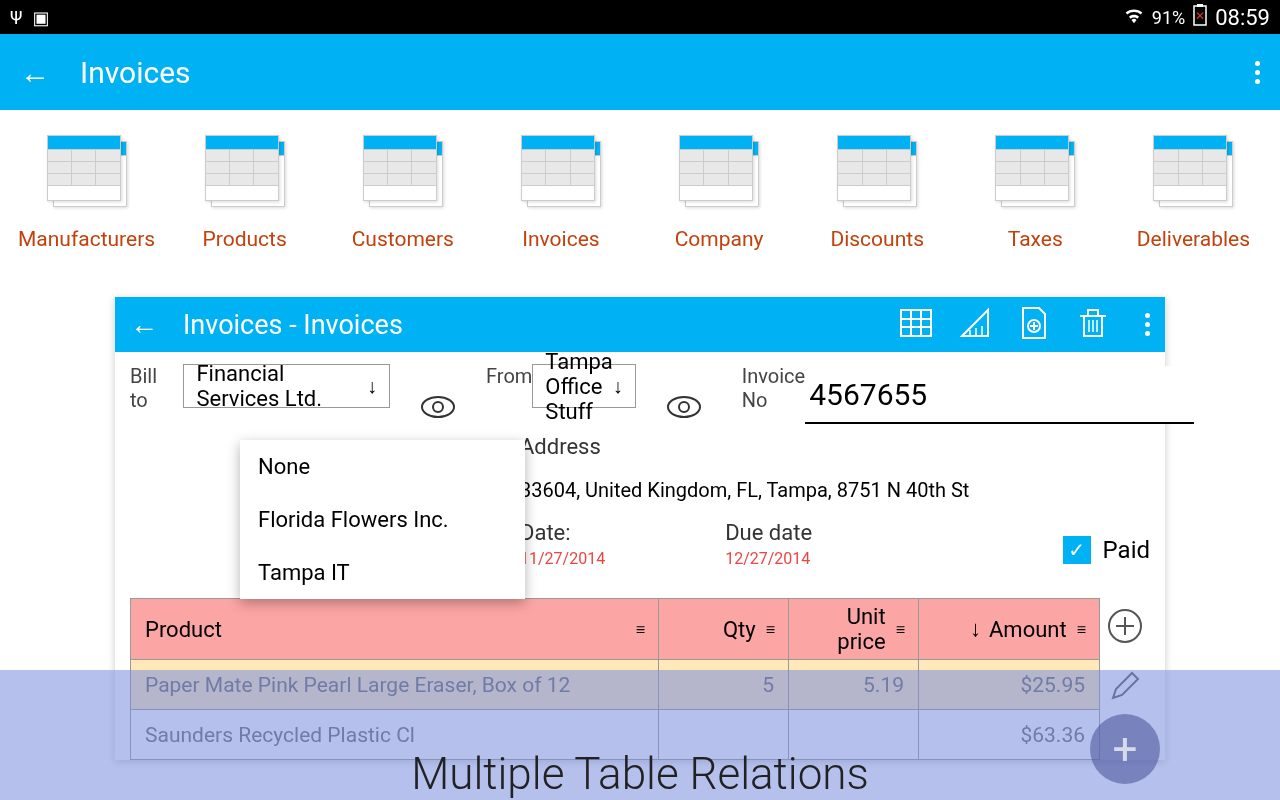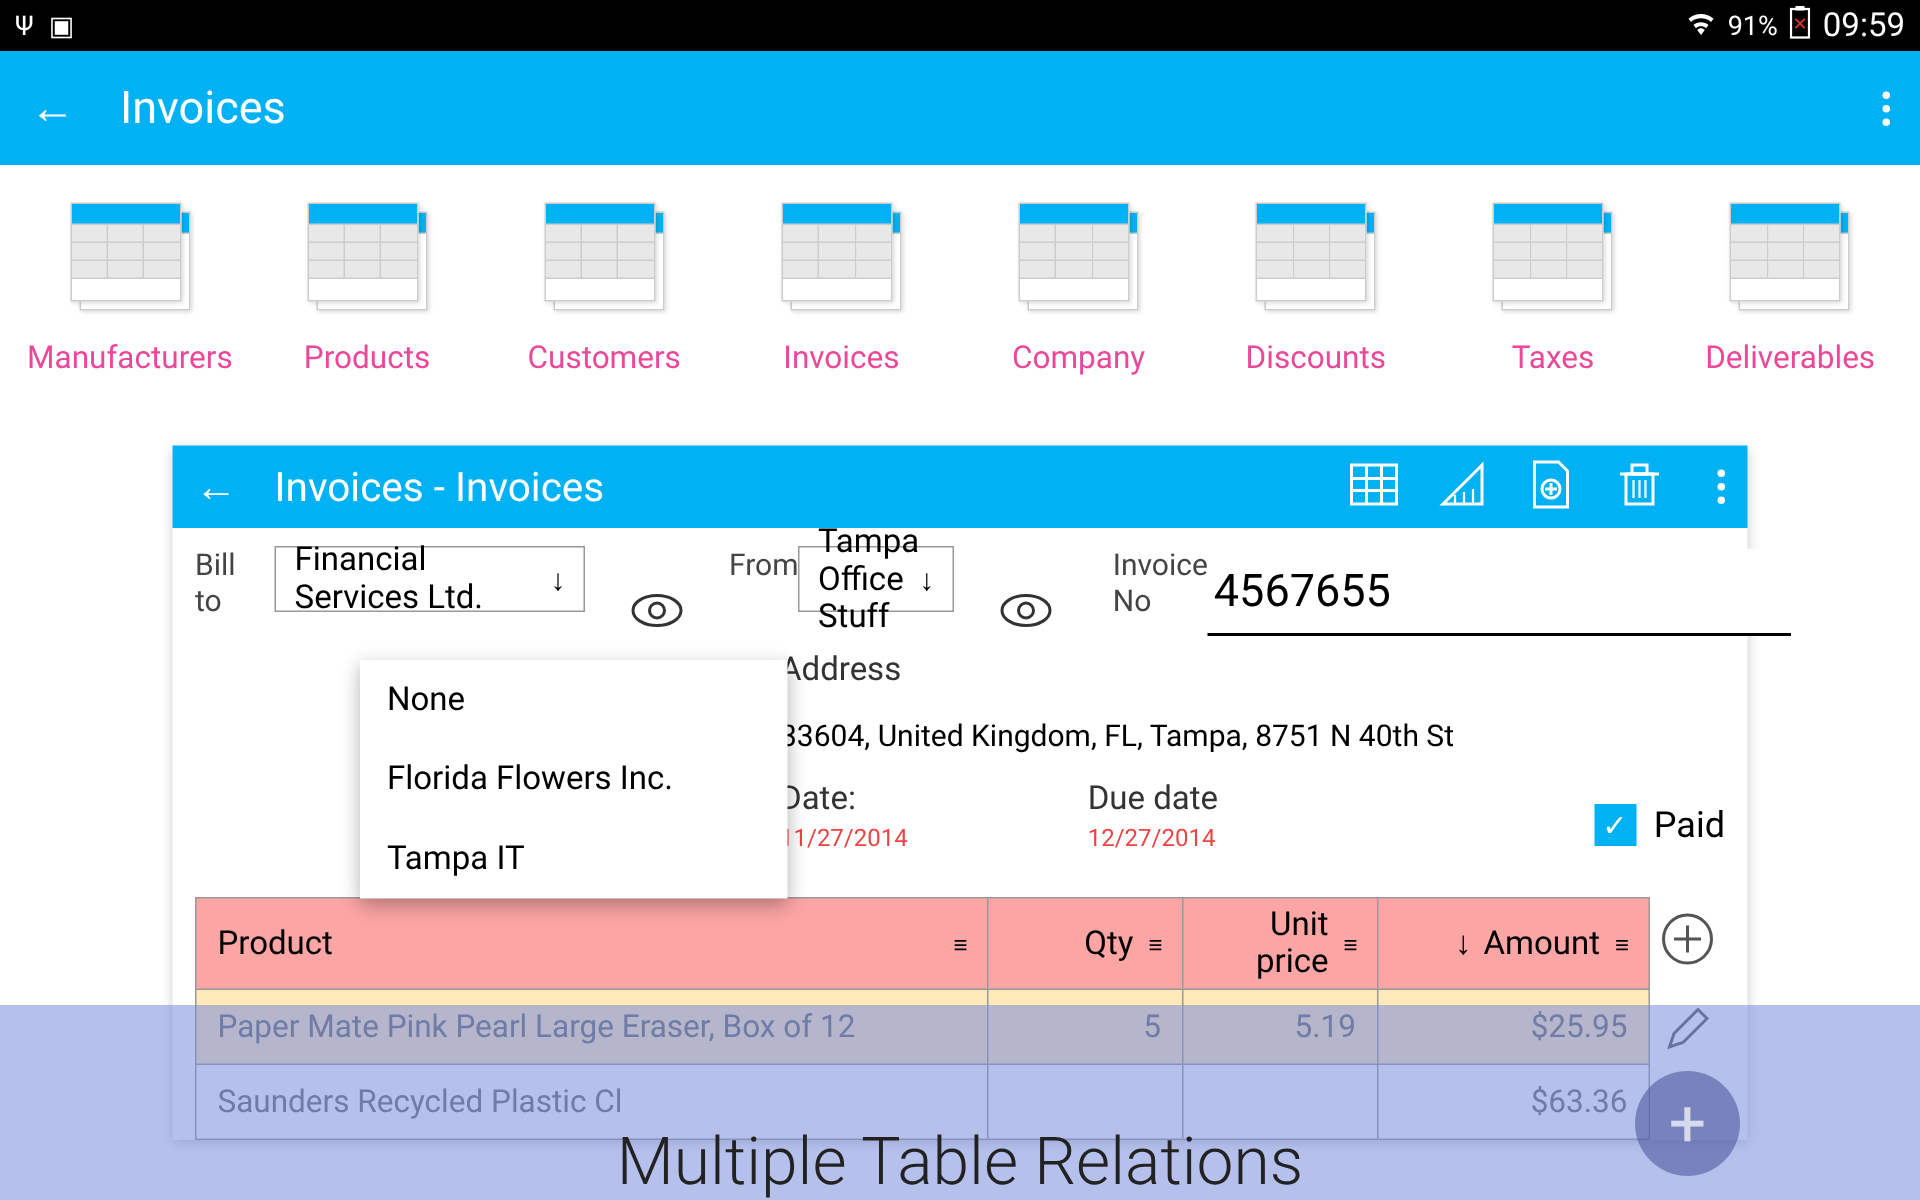--- a/index.html
+++ b/index.html
@@ -15,21 +15,21 @@
 .categories{display:flex;justify-content:space-between;padding:25px 10px 20px;gap:5px}
 .cat-item{display:flex;flex-direction:column;align-items:center;cursor:pointer;flex:1}
 .cat-icon{width:80px;height:72px;margin-bottom:20px;position:relative}
 .cat-icon .card{position:absolute;width:74px;height:66px;background:#fff;border:1px solid #ccc;box-shadow:1px 1px 3px rgba(0,0,0,.15)}
 .cat-icon .card1{top:6px;left:6px}
 .cat-icon .card0{top:0;left:0}
 .cat-icon .hdr{height:14px;background:#00B2F3;border-bottom:1px solid #ccc}
 .cat-icon .row{height:12px;display:flex}
 .cat-icon .cell{flex:1;border-right:1px solid #ccc;border-bottom:1px solid #ccc;background:#e8e8e8}
 .cat-icon .cell:last-child{border-right:none}
-.cat-label{font-size:21px;color:#ec4899}
+.cat-label{font-size:21px;color:#c2410c}
 .detail-card{position:absolute;top:297px;left:115px;width:1050px;background:#fff;box-shadow:0 2px 8px rgba(0,0,0,.2)}
 .detail-bar{height:55px;background:#00B2F3;color:#fff;display:flex;align-items:center;padding:0 15px}
 .detail-title{font-size:27px;margin-left:25px}
 .detail-actions{margin-left:auto;display:flex;gap:25px;align-items:center}
 .action-icon{cursor:pointer}
 .action-icon svg{width:34px;height:34px}
 .detail-body{padding:12px 15px 0}
 .form-row{display:flex;gap:30px;margin-bottom:10px}
 .form-col{display:flex;}
 .field-label{font-size:20px;color:#444;margin-bottom:6px}
@@ -88,21 +88,21 @@
         </svg>
     </span>
     <span>91%</span>
     <span>
       <svg width="14" height="22" viewBox="0 0 14 22">
           <rect x="1" y="2" width="12" height="19" fill="none" stroke="#fff" stroke-width="1.5"></rect>
           <rect x="4" y="0" width="6" height="3" fill="#fff"></rect>
           <text x="7" y="16" font-size="12" fill="#d33" text-anchor="middle">✕</text>
         </svg>
     </span>
-    <span style="font-size:22px">09:59</span>
+    <span style="font-size:22px">08:59</span>
   </div>
 </div>
 
 <div class="app-bar">
   <span class="back-arrow">←</span>
   <span class="app-title">Invoices</span>
   <div class="more-icon">
       <span></span>
       <span></span>
       <span></span>

